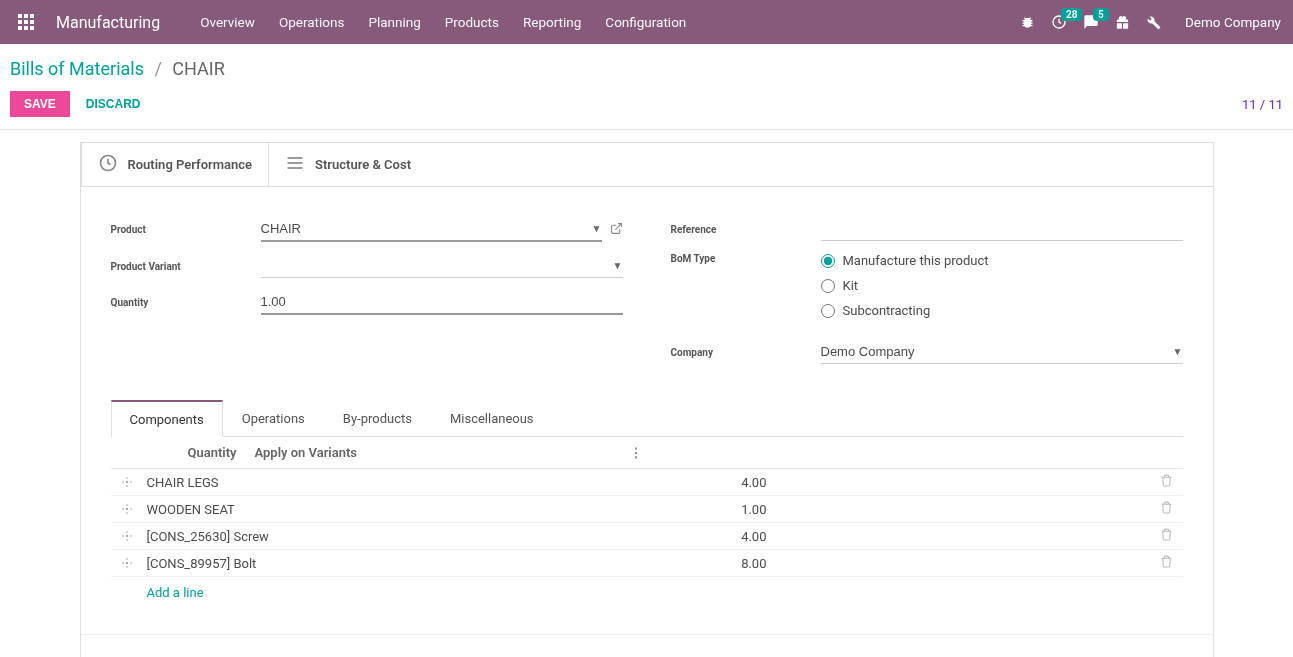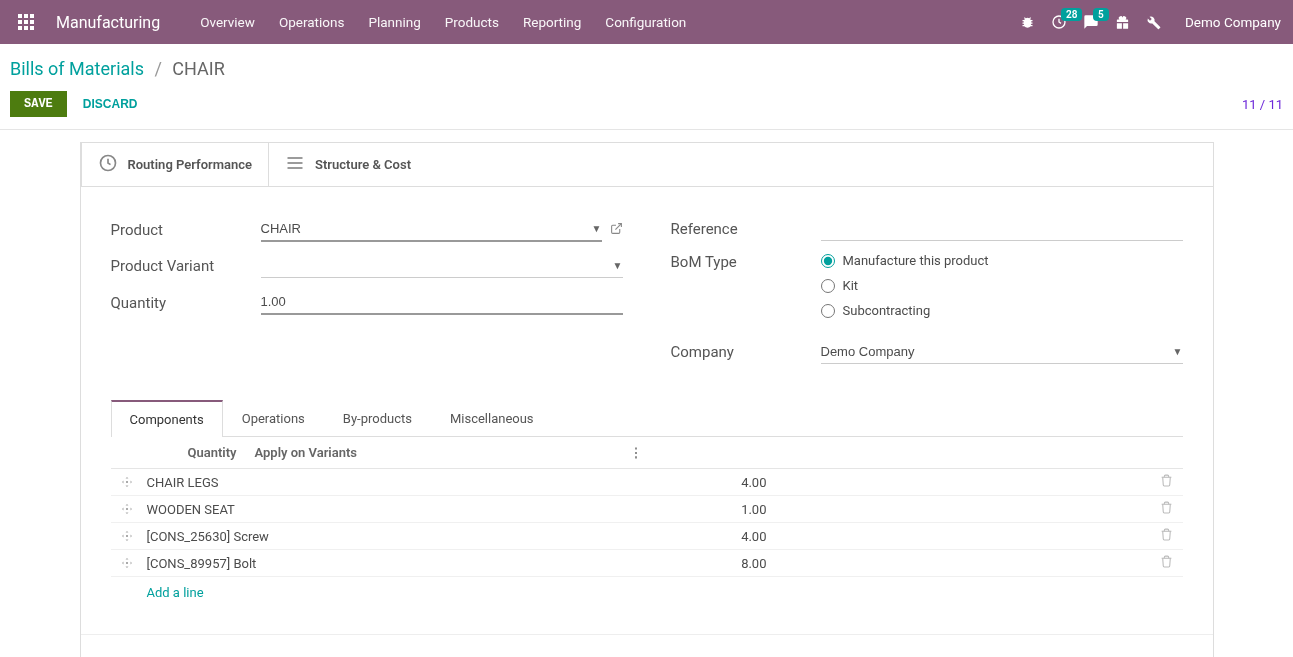--- a/index.html
+++ b/index.html
@@ -14,36 +14,36 @@
 .topbar-right { display: flex; align-items: center; gap: 16px; }
 .icon-btn { position: relative; cursor: pointer; display: flex; align-items: center; }
 .badge { position: absolute; top: -6px; left: 10px; background: #00a09d; color: #fff; font-size: 10px; padding: 1px 5px; border-radius: 4px; font-weight: 600; }
 .company { margin-left: 8px; font-size: 13.5px; }
 
 .breadcrumb-bar { padding: 14px 10px 8px; }
 .breadcrumb { font-size: 18px; color: #666; }
 .breadcrumb .link { color: #00a09d; cursor: pointer; }
 .breadcrumb .sep { color: #999; margin: 0 6px; }
 .actions-row { display: flex; align-items: center; padding: 4px 10px 12px; border-bottom: 1px solid #e5e5e5; }
-.btn-primary { background: #4d7c0f; color: #fff; border: none; padding: 6px 14px; font-size: 12px; font-weight: 600; cursor: pointer; margin-right: 16px; font-family: Liberation Mono, monospace; }
+.btn-primary { background: #ec4899; color: #fff; border: none; padding: 6px 14px; font-size: 12px; font-weight: 600; cursor: pointer; margin-right: 16px; }
 .btn-link { background: none; border: none; color: #00a09d; font-size: 12px; font-weight: 600; cursor: pointer; }
 .pager { margin-left: auto; font-size: 13px; color: #6d28d9; display: flex; align-items: center; gap: 6px; }
 
 .sheet-wrap { padding: 12px 0; display: flex; justify-content: center; }
 .sheet { width: 1134px; border: 1px solid #ddd; background: #fff; }
 .statbar { display: flex; justify-content: flex-start; border-bottom: 1px solid #ddd; }
 .stat-btn { display: flex; align-items: center; gap: 10px; padding: 10px 16px; border-left: 1px solid #ddd; cursor: pointer; min-width: 140px; }
 .stat-btn .si { color: #888; }
 .stat-btn .st { font-size: 13px; color: #555; line-height: 1.2; font-weight: 600; }
 
 .form-body { padding: 30px 30px 20px; }
 .cols { display: flex; gap: 48px; }
 .col { flex: 1; }
 .frow { display: flex; align-items: center; margin-bottom: 12px; }
-.flabel { width: 150px; font-weight: 400; color: #555; font-size: 15px; }
+.flabel { width: 150px; font-weight: 700; color: #555; font-size: 10px; }
 .fval { flex: 1; position: relative; }
 .underline { border-bottom: 1px solid #ccc; padding: 4px 0; min-height: 24px; display: flex; align-items: center; }
 .underline.thick { border-bottom: 2px solid #999; }
 .underline input { border: none; outline: none; width: 100%; font-size: 13px; color: #4c4c4c; background: transparent; }
 .caret { margin-left: auto; color: #666; cursor: pointer; font-size: 10px; }
 .ext-icon { margin-left: 8px; color: #888; cursor: pointer; }
 .radio-group label { display: flex; align-items: center; margin-bottom: 10px; cursor: pointer; font-size: 13px; }
 .radio-group input { margin-right: 8px; accent-color: #00a09d; width: 14px; height: 14px; }
 
 .notebook { margin-top: 24px; }

